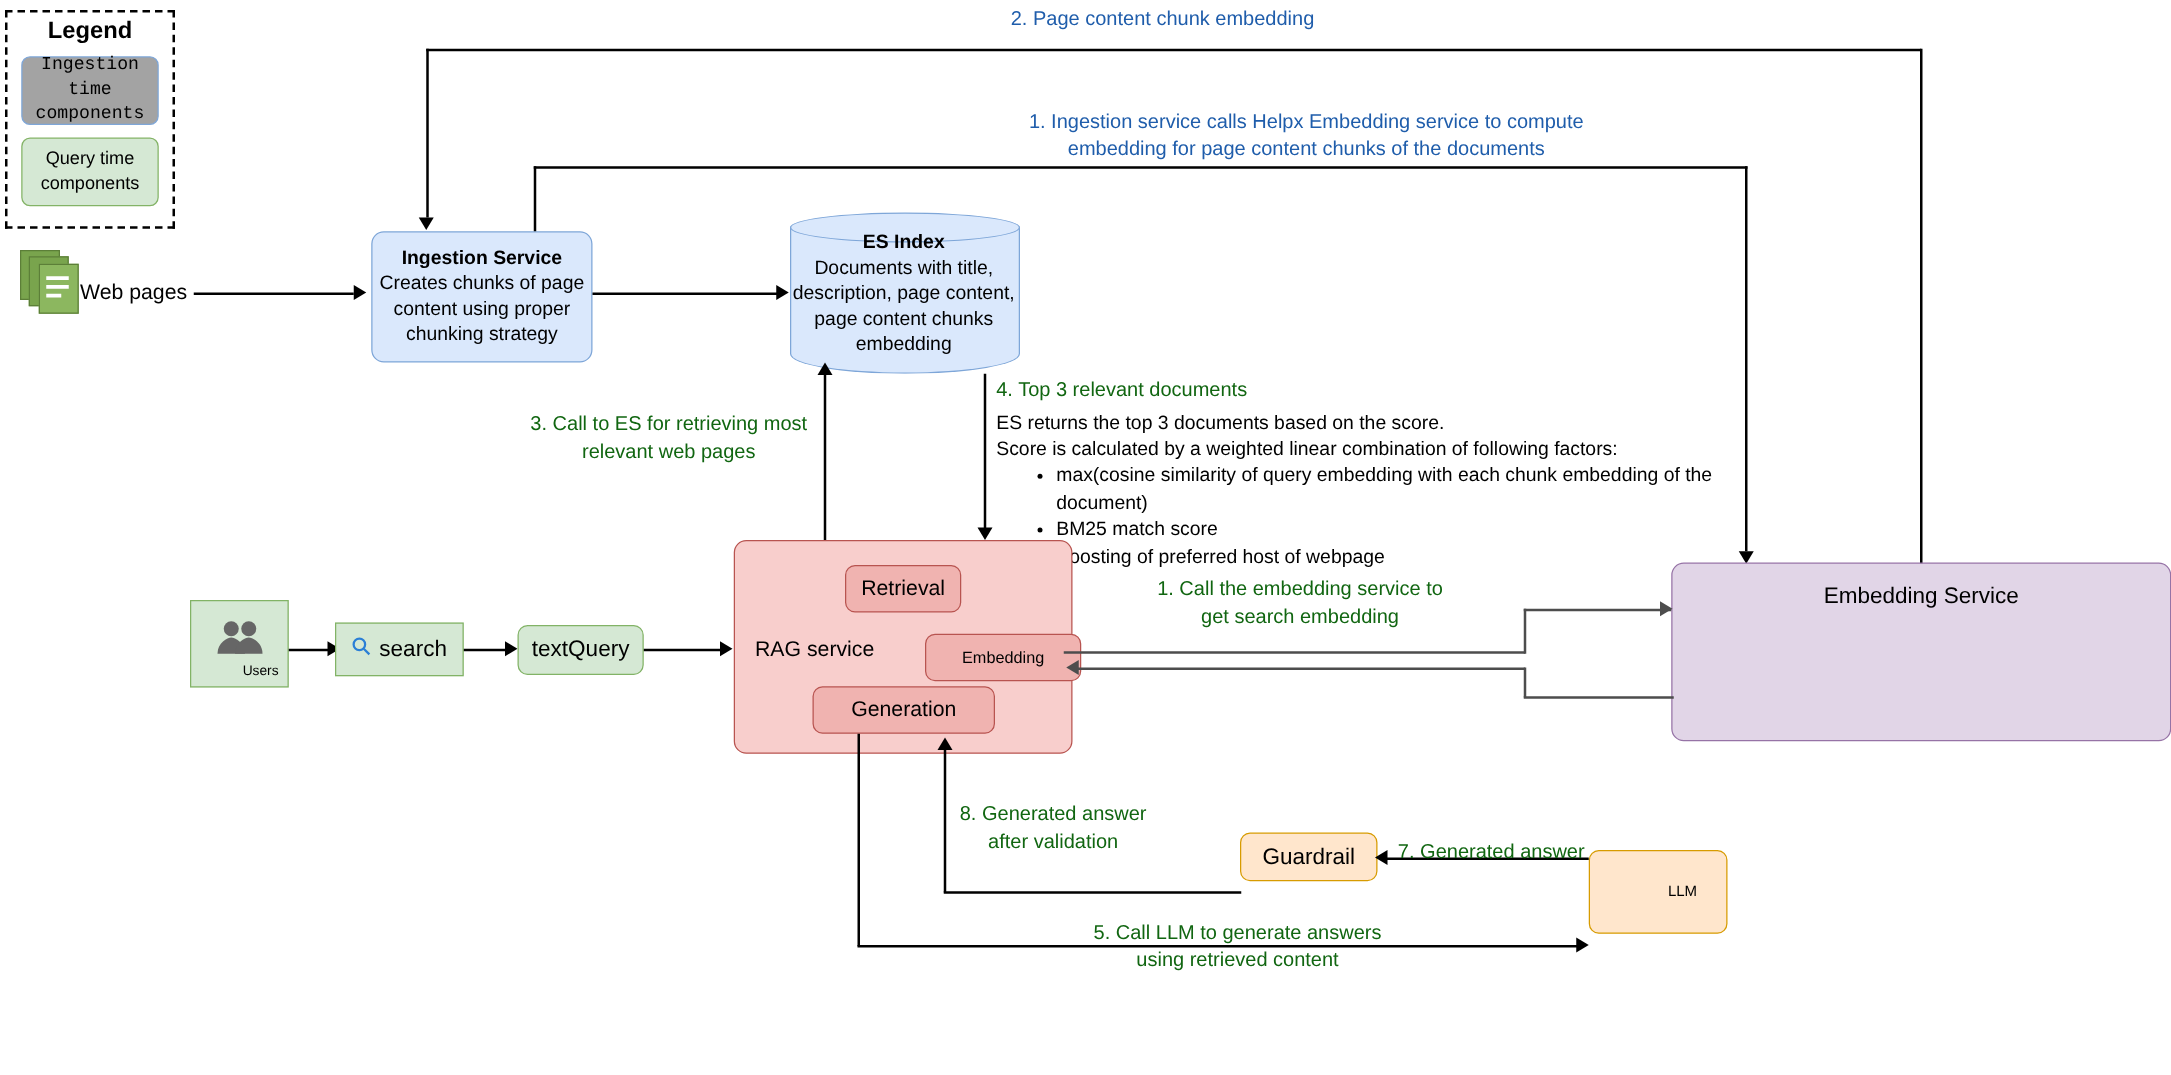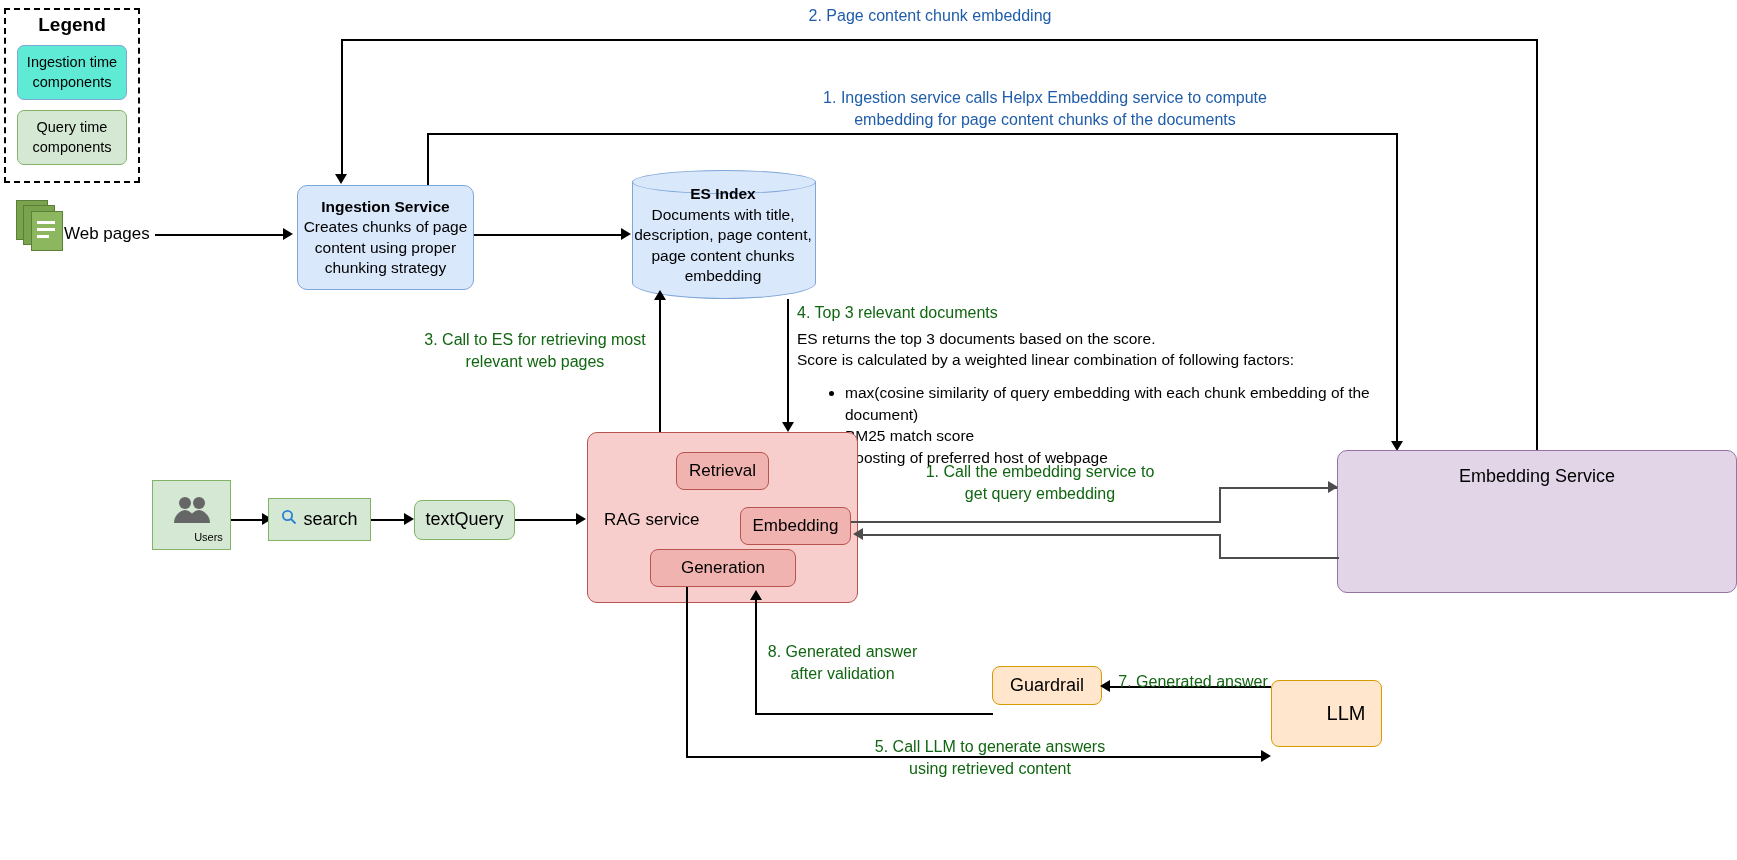--- a/index.html
+++ b/index.html
@@ -32,21 +32,21 @@
   }
   .legend-chip {
     width: 110px; height: 55px;
     border-radius: 7px;
     display: flex; align-items: center; justify-content: center;
     text-align: center;
     font-size: 14.5px; line-height: 1.35; color: #000000;
   }
   .legend-chip.blue {
     left: 17px; top: 45px;
-    background: #5eead4; border: 1.4px solid #7ea6d8;
+    background: #a3a3a3; border: 1.4px solid #7ea6d8; font-family: Liberation Mono, monospace;
   }
   .legend-chip.green {
     left: 17px; top: 110px;
     background: #d5e8d4; border: 1.4px solid #83b366;
   }
 
   
   .node {
     display: flex; flex-direction: column;
     align-items: center; justify-content: center;
@@ -77,21 +77,21 @@
   }
   .cyl-text {
     position: absolute; left: 0; top: 14px; width: 182px;
     text-align: center; font-size: 15.5px; line-height: 1.33; color: #000;
   }
   .cyl-text .t { font-weight: bold; }
 
   .rag-service { left: 587px; top: 432px; width: 271px; height: 171px; }
   .rag-label { position: absolute; left: 16px; top: 76px; font-size: 17px; color:#000; }
   .chip-retrieval  { left: 676px; top: 452px; width: 93px; height: 38px; font-size: 17px; }
-  .chip-embedding  { left: 740px; top: 507px; width: 111px; height: 38px; font-size: 17px; }
+  .chip-embedding  { left: 740px; top: 507px; width: 125px; height: 38px; font-size: 13px; }
   .chip-generation { left: 650px; top: 549px; width: 146px; height: 38px; font-size: 17px; }
 
   .users-box { left: 152px; top: 480px; width: 79px; height: 70px; font-size: 11px; position:absolute; }
   .users-label { position:absolute; left:16px; bottom: 4px; width:79px; text-align:center; font-size:11px; color:#000; }
   .users-icon { position:absolute; left: 50%; top: 14px; transform: translateX(-50%); }
 
   .search-box { left: 268px; top: 498px; width: 103px; height: 43px; }
   .search-row { display:flex; align-items:center; gap:6px; font-size: 18px; }
 
   .textquery-box { left: 414px; top: 500px; width: 101px; height: 40px; border-radius: 8px; font-size: 18px; }
@@ -102,21 +102,21 @@
     left: 1383px; top: 495px; width: 160px; height: 78px;
     background: #e1d5e7; border: 1.6px solid #9673a6; border-radius: 6px;
     font-size: 17px;
   }
   .embedding-model::before {
     content: ""; position: absolute; left: 6px; top: 6px; right: 0px; bottom: 0px;
     border-left: 1.4px solid #9673a6; border-top: 1.4px solid #9673a6;
   }
 
   .guardrail-box { left: 992px; top: 666px; width: 110px; height: 39px; font-size: 18px; }
-  .llm-box { left: 1271px; top: 680px; width: 111px; height: 67px; font-size: 20px; padding-left: 39px; }
+  .llm-box { left: 1271px; top: 680px; width: 111px; height: 67px; font-size: 12px; padding-left: 39px; }
 
   
   .webpages-icon { left: 16px; top: 200px; width: 48px; height: 52px; }
   .pg { position:absolute; width: 30px; height: 38px; background:#79a44d; border:1.5px solid #5c7f38; }
   .pg1 { left: 0px; top: 0px; }
   .pg2 { left: 7px; top: 5px; }
   .pg3 { left: 15px; top: 11px; background:#8cb75f; }
   .pg3 .ln { position:absolute; left:5px; height:2.5px; background:#ffffff; }
   .webpages-label { left: 64px; top: 224px; font-size: 17px; color: #000; }
 
@@ -211,21 +211,21 @@
   <div class="abs line vline" style="left:659px; top:299px; height:133px;"></div>
   <div class="abs arrow arrow-u" style="left:654px; top:290px;"></div>
 
   <div class="abs line vline" style="left:787px; top:299px; height:124px;"></div>
   <div class="abs arrow arrow-d" style="left:782px; top:422px;"></div>
 
   <div class="abs anno" style="left:797px; top:302px; width:620px;">
     <div class="anno-green" style="text-align:left; font-size:16px;">4. Top 3 relevant documents</div>
     <div class="anno-black" style="margin-top:5px;">ES returns the top 3 documents based on the score.</div>
     <div class="anno-black">Score is calculated by a weighted linear combination of following factors:</div>
-    <ul class="anno-list" style="margin-top:12px; padding-left:48px;">
+    <ul class="anno-list" style="margin-top:0; padding-left:48px;">
       <li>max(cosine similarity of query embedding with each chunk embedding of the document)</li>
       <li>BM25 match score</li>
       <li>Boosting of preferred host of webpage</li>
     </ul>
   </div>
 
   <div class="abs node node-green users-box">
     <div class="users-icon">
       <svg width="44" height="30" viewBox="0 0 44 30" aria-hidden="true">
         <circle cx="15" cy="8" r="6" fill="#666666"></circle>
@@ -282,21 +282,21 @@
     <div class="es-title">Embedding Service</div>
   </div>
 
   <div class="abs line hline gray" style="left:1219px; top:487px; width:118px;"></div>
   <div class="abs line vline gray" style="left:1219px; top:487px; height:36px;"></div>
   <div class="abs line hline gray" style="left:851px; top:521px; width:369px;"></div>
   <div class="abs arrow arrow-r gray" style="left:1328px; top:481px;"></div>
 
   <div class="abs anno anno-green" style="left:860px; top:461px; width:360px;">
     <div>1. Call the embedding service to</div>
-    <div>get query embedding</div>
+    <div>get search embedding</div>
   </div>
 
   <div class="abs line hline gray" style="left:1219px; top:557px; width:120px;"></div>
   <div class="abs line vline gray" style="left:1219px; top:534px; height:24px;"></div>
   <div class="abs line hline gray" style="left:862px; top:534px; width:358px;"></div>
   <div class="abs arrow arrow-l gray" style="left:853px; top:528px;"></div>
 
 
   <div class="abs node node-orange guardrail-box">
     <span>Guardrail</span>

